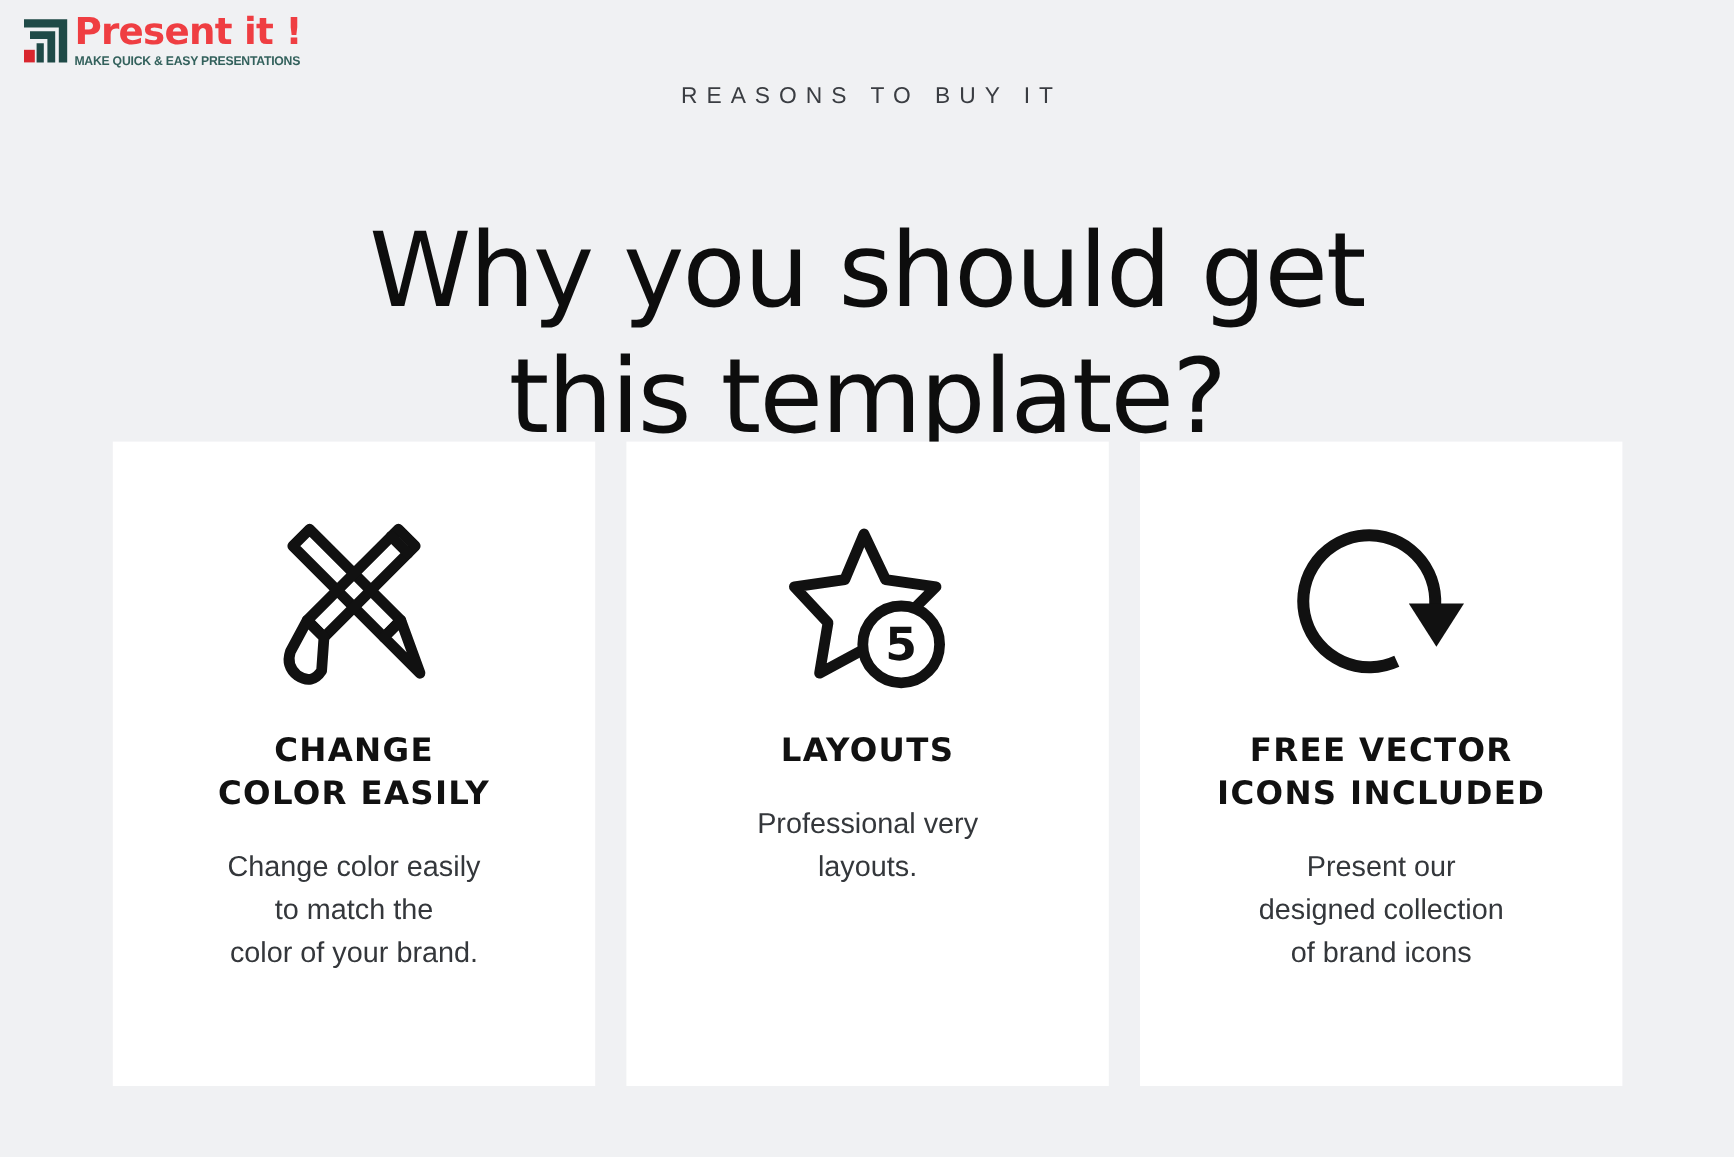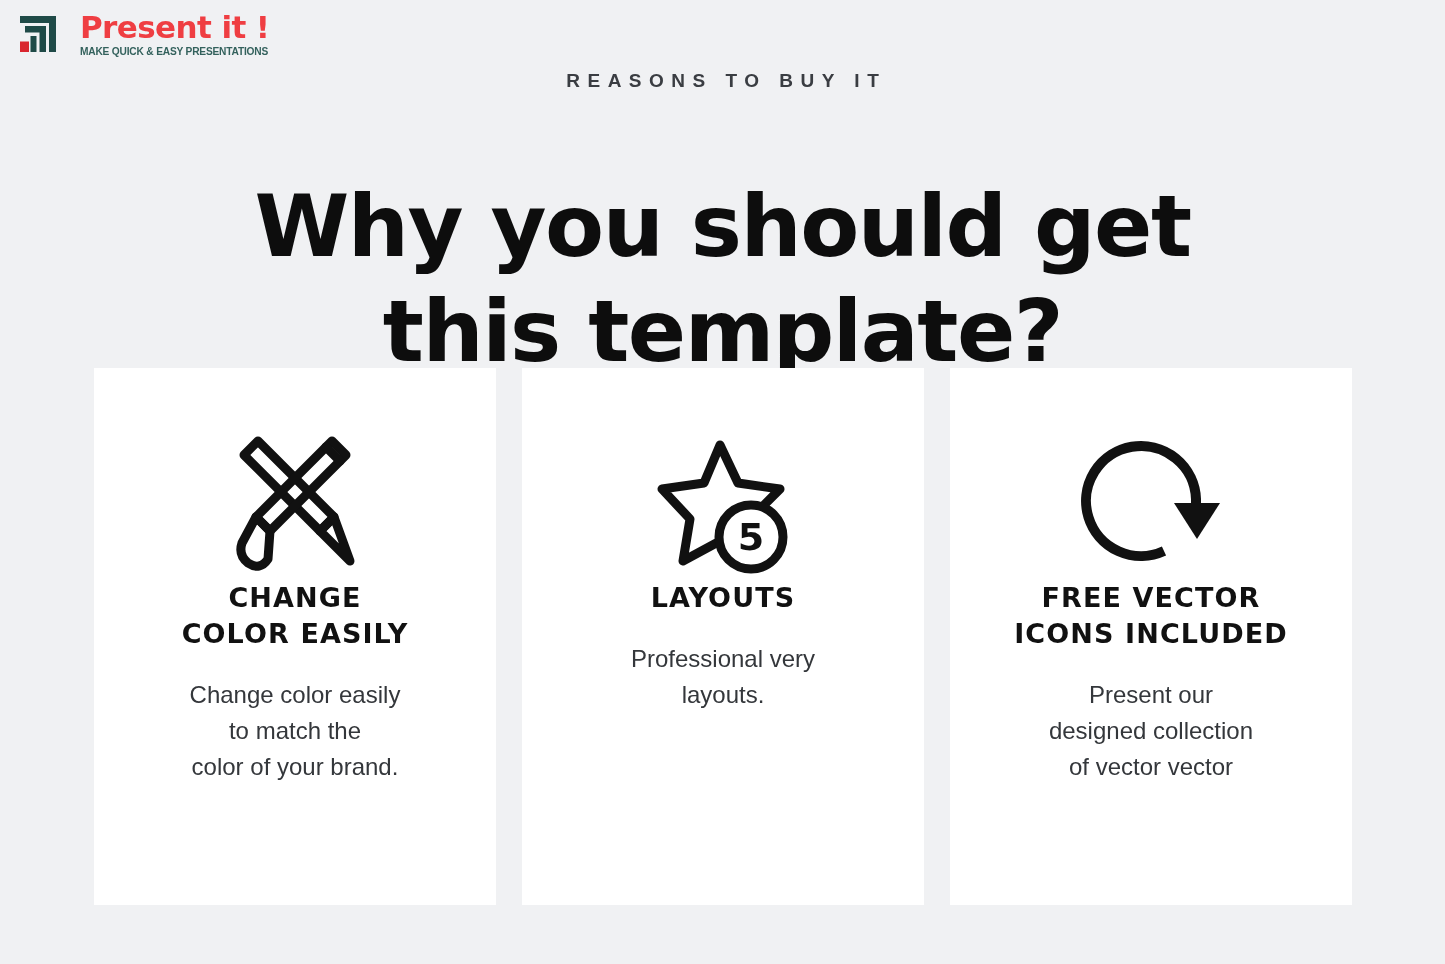--- a/index.html
+++ b/index.html
@@ -15,21 +15,21 @@
     position: relative;
   }
 
   
   #brand-logo {
     position: absolute;
     left: 14px;
     top: 10px;
     display: flex;
     align-items: center;
-    gap: 18px;
+    gap: 0;
   }
   #brand-logo .logo-mark {
     width: 48px;
     height: 48px;
     flex: 0 0 48px;
   }
   .logo-text-block {
     display: flex;
     flex-direction: column;
     justify-content: center;
@@ -58,33 +58,33 @@
 
   
   #eyebrow {
     position: absolute;
     top: 70px;
     left: 0;
     width: 1445px;
     text-align: center;
     font-family: "Liberation Sans", sans-serif;
     font-size: 19px;
-    font-weight: bold;
+    font-weight: normal;
     color: #3a3d42;
     letter-spacing: 7.5px;
     text-indent: 7.5px;
   }
   #page-title {
     position: absolute;
     top: 116px;
     left: 0;
     width: 1445px;
     text-align: center;
     font-family: "DejaVu Sans", sans-serif;
-    font-weight: bold;
+    font-weight: normal;
     font-size: 86px;
     line-height: 1.22;
     color: #0d0d0d;
     letter-spacing: -1.5px;
   }
   #page-title .title-line {
     display: block;
   }
 
   
@@ -106,20 +106,21 @@
     padding-top: 62px;
     box-sizing: border-box;
   }
   .card-icon {
     height: 150px;
     display: flex;
     align-items: center;
     justify-content: center;
   }
   .card-heading {
+    margin-top: 28px;
     font-family: "DejaVu Sans", sans-serif;
     font-weight: bold;
     font-size: 27px;
     line-height: 1.33;
     letter-spacing: 1.1px;
     color: #111111;
     text-align: center;
     text-transform: uppercase;
   }
   .card-heading .hl {
@@ -214,17 +215,17 @@
         <path d="M96 72 L142 72 L119 108 Z" fill="#111111"></path>
       </svg>
     </div>
     <div class="card-heading">
       <span class="hl">FREE VECTOR</span>
       <span class="hl">ICONS INCLUDED</span>
     </div>
     <div class="card-body">
       <span class="bl">Present our</span>
       <span class="bl">designed collection</span>
-      <span class="bl">of vector vector</span>
+      <span class="bl">of brand icons</span>
     </div>
   </div>
 
 </div>
 
 </body></html>

